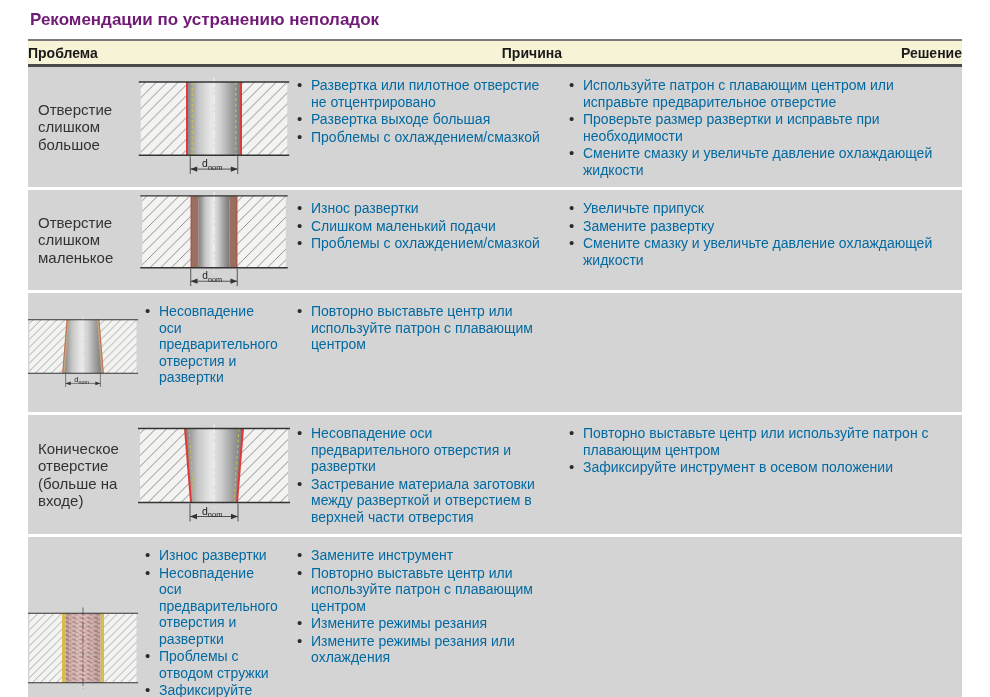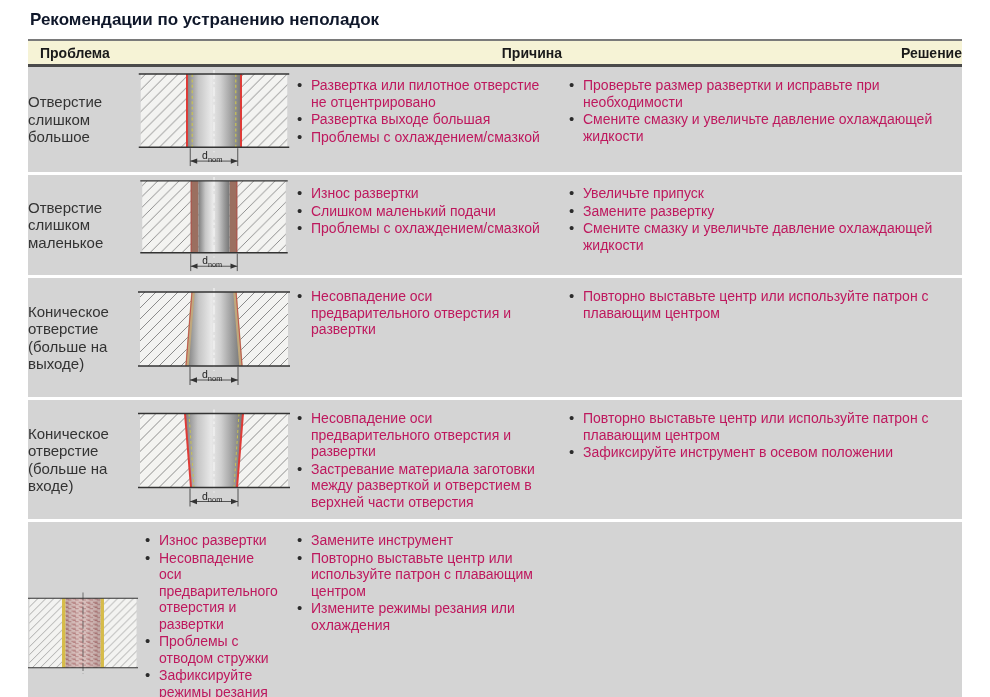--- a/index.html
+++ b/index.html
@@ -7,68 +7,68 @@
   body {
     width: 990px; height: 697px;
     font-family: "Liberation Sans", sans-serif;
     color: #222;
     overflow: hidden;
   }
   .page-title {
     margin: 10px 0 9px 30px;
     font-size: 17px;
     font-weight: bold;
-    color: #0f172a;
+    color: #701a75;
   }
   .ttable {
     margin-left: 28px;
     width: 934px;
     border-top: 2px solid #7a7a7a;
     border-bottom: 3px solid #555;
   }
   .thead {
     display: grid;
     grid-template-columns: 262px 272px 400px;
     align-items: center;
     height: 26px;
     background: #f6f3d6;
     border-bottom: 3px solid #4a4a4a;
     font-size: 14px;
     font-weight: bold;
     color: #1a1a1a;
   }
-  .h-problem { padding-left: 12px; }
+  .h-problem { }
   .h-center { text-align: right; }
   .t-row {
     display: grid;
     grid-template-columns: 110px 152px 272px 400px;
     background: #d4d4d4;
   }
   .t-row + .t-row { margin-top: 3px; }
   .rh-a { min-height: 105px; }
   .rh-b { min-height: 100px; }
   .rh-c { min-height: 119px; }
   .rh-d { min-height: 110px; }
   .rh-e { min-height: 124px; }
   .problem-cell {
     display: flex; align-items: center;
-    padding-left: 0; padding-right: 4px;
+    padding-left: 10px; padding-right: 4px;
     font-size: 15px; line-height: 1.16; color: #333;
   }
   .illus-cell {
     display: flex; align-items: center; justify-content: center; text-decoration: underline;
   }
   .causes-cell, .solutions-cell { padding: 2px 4px 2px 0; }
   .bullets {
     list-style: none;
     margin: 0;
     padding: 8px 6px 6px 6px;
     font-size: 14px;
     line-height: 1.18;
-    color: #be185d;
+    color: #0369a1;
   }
   .bullets li { position: relative; padding-left: 15px; margin-bottom: 1px; }
   .bullets li::before {
     content: "\2022";
     position: absolute; left: 1px; top: -1px;
     font-size: 15px; color: #2b2b2b;
   }
   .illus { display: block; }
   .defs-holder { position: absolute; width: 0; height: 0; }
 </style>
@@ -129,20 +129,21 @@
     </div>
     <div class="causes-cell">
       <ul class="bullets">
         <li>Развертка или пилотное отверстие не отцентрировано</li>
         <li>Развертка выходе большая</li>
         <li>Проблемы с охлаждением/смазкой</li>
       </ul>
     </div>
     <div class="solutions-cell">
       <ul class="bullets">
+        <li>Используйте патрон с плавающим центром или исправьте предварительное отверстие</li>
         <li>Проверьте размер развертки и исправьте при необходимости</li>
         <li>Смените смазку и увеличьте давление охлаждающей жидкости</li>
       </ul>
     </div>
   </div>
 
   <div class="t-row rh-b">
     <div class="problem-cell">Отверстие слишком маленькое</div>
     <div class="illus-cell">
       <svg class="illus" width="152" height="97" viewBox="0 0 152 100">
@@ -173,21 +174,20 @@
     <div class="solutions-cell">
       <ul class="bullets">
         <li>Увеличьте припуск</li>
         <li>Замените развертку</li>
         <li>Смените смазку и увеличьте давление охлаждающей жидкости</li>
       </ul>
     </div>
   </div>
 
   <div class="t-row rh-c">
-    <div class="problem-cell">Коническое отверстие (больше на выходе)</div>
     <div class="illus-cell">
       <svg class="illus" width="152" height="104" viewBox="0 0 152 100">
         <rect x="2" y="4" width="148" height="74" fill="url(#hatch)"></rect>
         <polygon points="55,4 97,4 103,78 49,78" fill="url(#holeGrad)"></polygon>
         <line x1="55" y1="4" x2="49" y2="78" stroke="#c0a87c" stroke-width="3.5"></line>
         <line x1="97" y1="4" x2="103" y2="78" stroke="#c0a87c" stroke-width="3.5"></line>
         <line x1="54" y1="4" x2="48" y2="78" stroke="#c2574e" stroke-width="1"></line>
         <line x1="98" y1="4" x2="104" y2="78" stroke="#c2574e" stroke-width="1"></line>
         <line x1="76" y1="0" x2="76" y2="83" stroke="#f4f4f4" stroke-width="1.2" stroke-dasharray="9 3 2.5 3"></line>
         <line x1="0" y1="4" x2="152" y2="4" stroke="#333" stroke-width="1.5"></line>
@@ -266,18 +266,19 @@
         <li>Несовпадение оси предварительного отверстия и развертки</li>
         <li>Проблемы с отводом стружки</li>
         <li>Зафиксируйте режимы резания</li>
         <li>Нарост на режущей кромке</li>
       </ul>
     </div>
     <div class="solutions-cell">
       <ul class="bullets">
         <li>Замените инструмент</li>
         <li>Повторно выставьте центр или используйте патрон с плавающим центром</li>
+        <li>Измените режимы резания</li>
         <li>Измените режимы резания или охлаждения</li>
       </ul>
     </div>
   </div>
 
 </div>
 
 </body></html>

